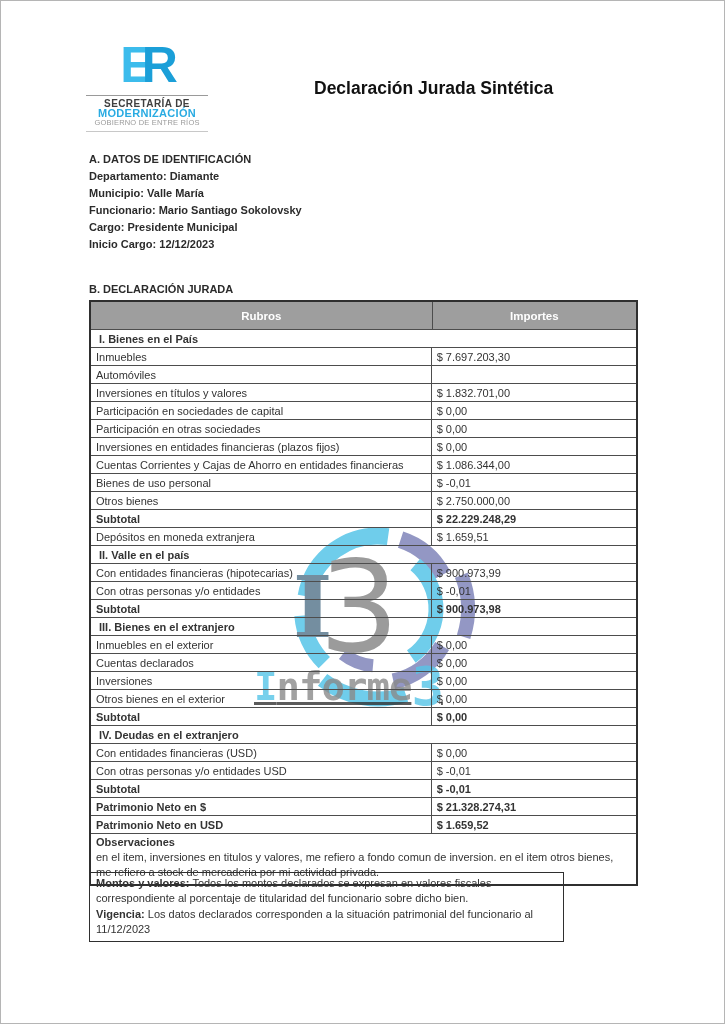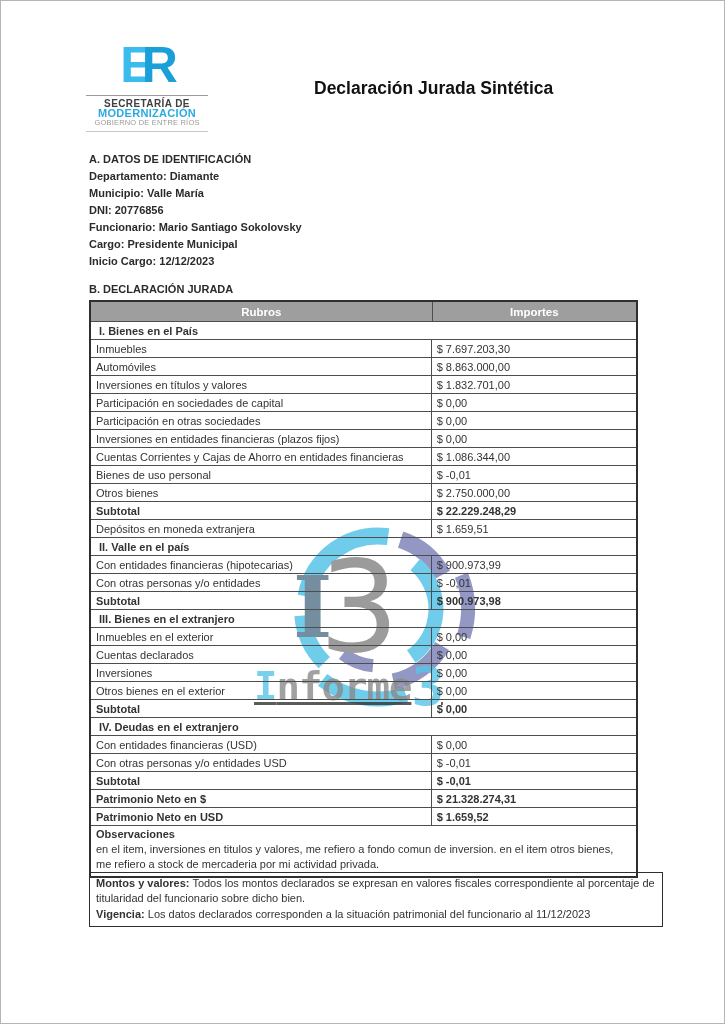--- a/index.html
+++ b/index.html
@@ -19,34 +19,34 @@
 
   .doc-title{position:absolute;left:313px;top:77px;font-size:17.5px;font-weight:bold;color:#111;}
 
   
   .section-a{position:absolute;left:88px;top:150px;font-size:11px;font-weight:bold;line-height:17px;color:#2b2b2b;}
   .section-b-h{position:absolute;left:88px;top:282px;font-size:11px;font-weight:bold;color:#2b2b2b;}
 
   
   .djtable{position:absolute;left:88px;top:299px;width:549px;border:2px solid #2f2f2f;
            background:transparent;z-index:2;box-sizing:border-box;}
-  .thead{display:flex;height:19px;background:var(--table_header_bg);color:#fff;
+  .thead{display:flex;height:27px;background:var(--table_header_bg);color:#fff;
          font-weight:bold;font-size:11.5px;align-items:center;text-align:center;}
   .thead .th1{flex:0 0 62.5%;border-right:1px solid #4d4d4d;height:100%;display:flex;align-items:center;justify-content:center;}
   .thead .th2{flex:1;height:100%;display:flex;align-items:center;justify-content:center;}
   .trow{display:flex;border-top:1px solid #4d4d4d;height:17px;font-size:11px;}
   .trow .label{flex:0 0 62.5%;padding-left:5px;border-right:1px solid #4d4d4d;display:flex;align-items:center;box-sizing:border-box;}
   .trow .value{flex:1;padding-left:5px;display:flex;align-items:center;box-sizing:border-box;}
   .trow.section .label{flex:1;border-right:none;font-weight:bold;padding-left:8px;}
   .trow.subtotal{font-weight:bold;}
   .obs{border-top:1px solid #4d4d4d;padding:1px 6px 4px 5px;font-size:11px;line-height:15px;}
   .obs-h{font-weight:bold;}
 
   
-  .footer-box{position:absolute;left:88px;top:871px;width:574px;border:1px solid #2f2f2f;
+  .footer-box{position:absolute;left:88px;top:871px;width:475px;border:1px solid #2f2f2f;
               padding:3px 1px 4px 6px;font-size:11px;line-height:15.3px;z-index:2;box-sizing:border-box;background:transparent;}
   .fb-b{font-weight:bold;}
 
   
   .watermark{position:absolute;inset:0;z-index:1;pointer-events:none;}
   .wm-ring{position:absolute;left:272px;top:503px;width:210px;height:210px;opacity:.85;}
   .arc-c{stroke:var(--wm_cyan);fill:none;}
   .arc-p{stroke:var(--wm_purple);fill:none;}
   .wm-i{font-family:"DejaVu Serif",serif;font-weight:bold;fill:var(--wm_slate);}
   .wm-3{font-family:"DejaVu Sans",sans-serif;fill:var(--wm_gray);}
@@ -85,21 +85,20 @@
     <div class="logo-l3">GOBIERNO DE ENTRE RÍOS</div>
     <div class="logo-rule2"></div>
   </div>
 
   <div class="doc-title">Declaración Jurada Sintética</div>
 
   <div class="section-a">
     <div>A. DATOS DE IDENTIFICACIÓN</div>
     <div>Departamento: Diamante</div>
     <div>Municipio: Valle María</div>
-    <div>DNI: 20776856</div>
     <div>Funcionario: Mario Santiago Sokolovsky</div>
     <div>Cargo: Presidente Municipal</div>
     <div>Inicio Cargo: 12/12/2023</div>
   </div>
 
   <div class="section-b-h">B. DECLARACIÓN JURADA</div>
 
   <div class="djtable">
     <div class="thead">
       <div class="th1">Rubros</div>
@@ -108,21 +107,20 @@
     <div>
         <div class="trow section">
           <div class="cell label">I. Bienes en el País</div>
         </div>
         <div class="trow item">
           <div class="cell label">Inmuebles</div>
           <div class="cell value">$ 7.697.203,30</div>
         </div>
         <div class="trow item">
           <div class="cell label">Automóviles</div>
-          <div class="cell value">$ 8.863.000,00</div>
         </div>
         <div class="trow item">
           <div class="cell label">Inversiones en títulos y valores</div>
           <div class="cell value">$ 1.832.701,00</div>
         </div>
         <div class="trow item">
           <div class="cell label">Participación en sociedades de capital</div>
           <div class="cell value">$ 0,00</div>
         </div>
         <div class="trow item">

